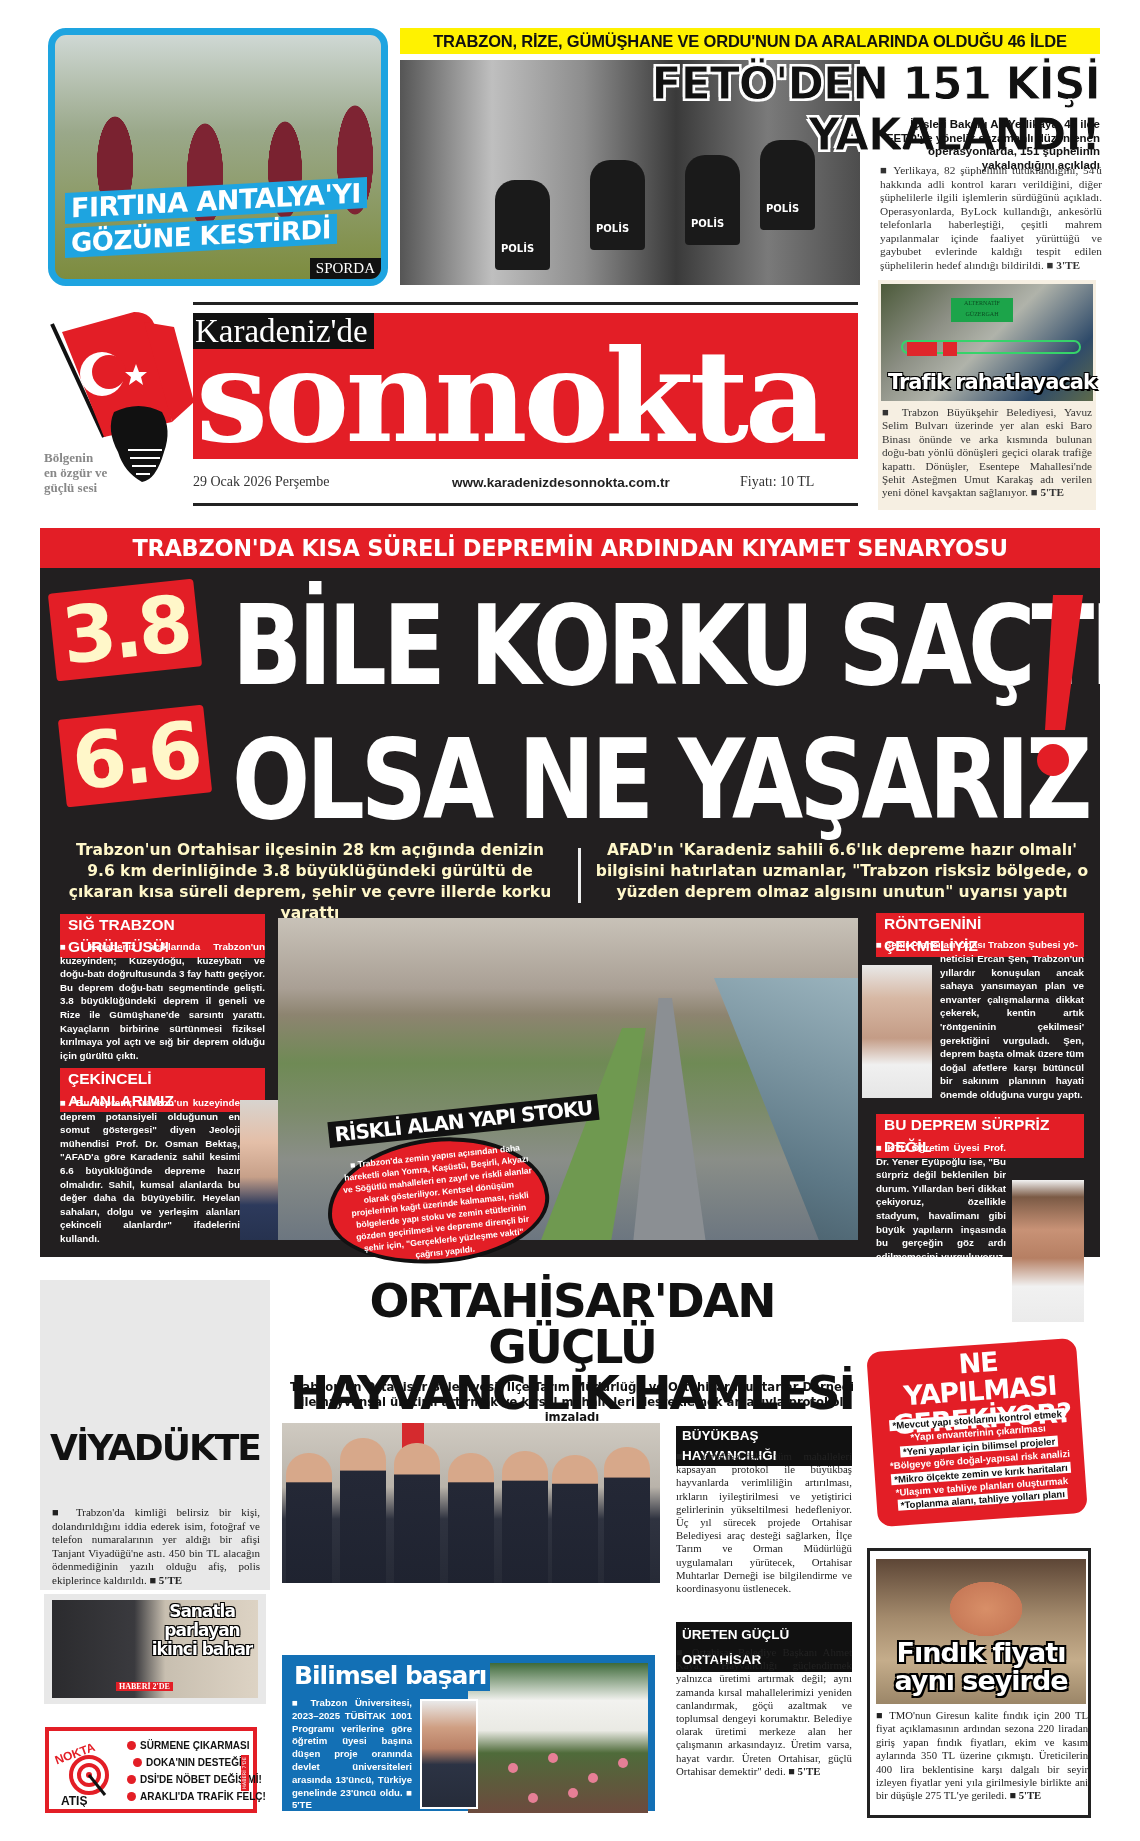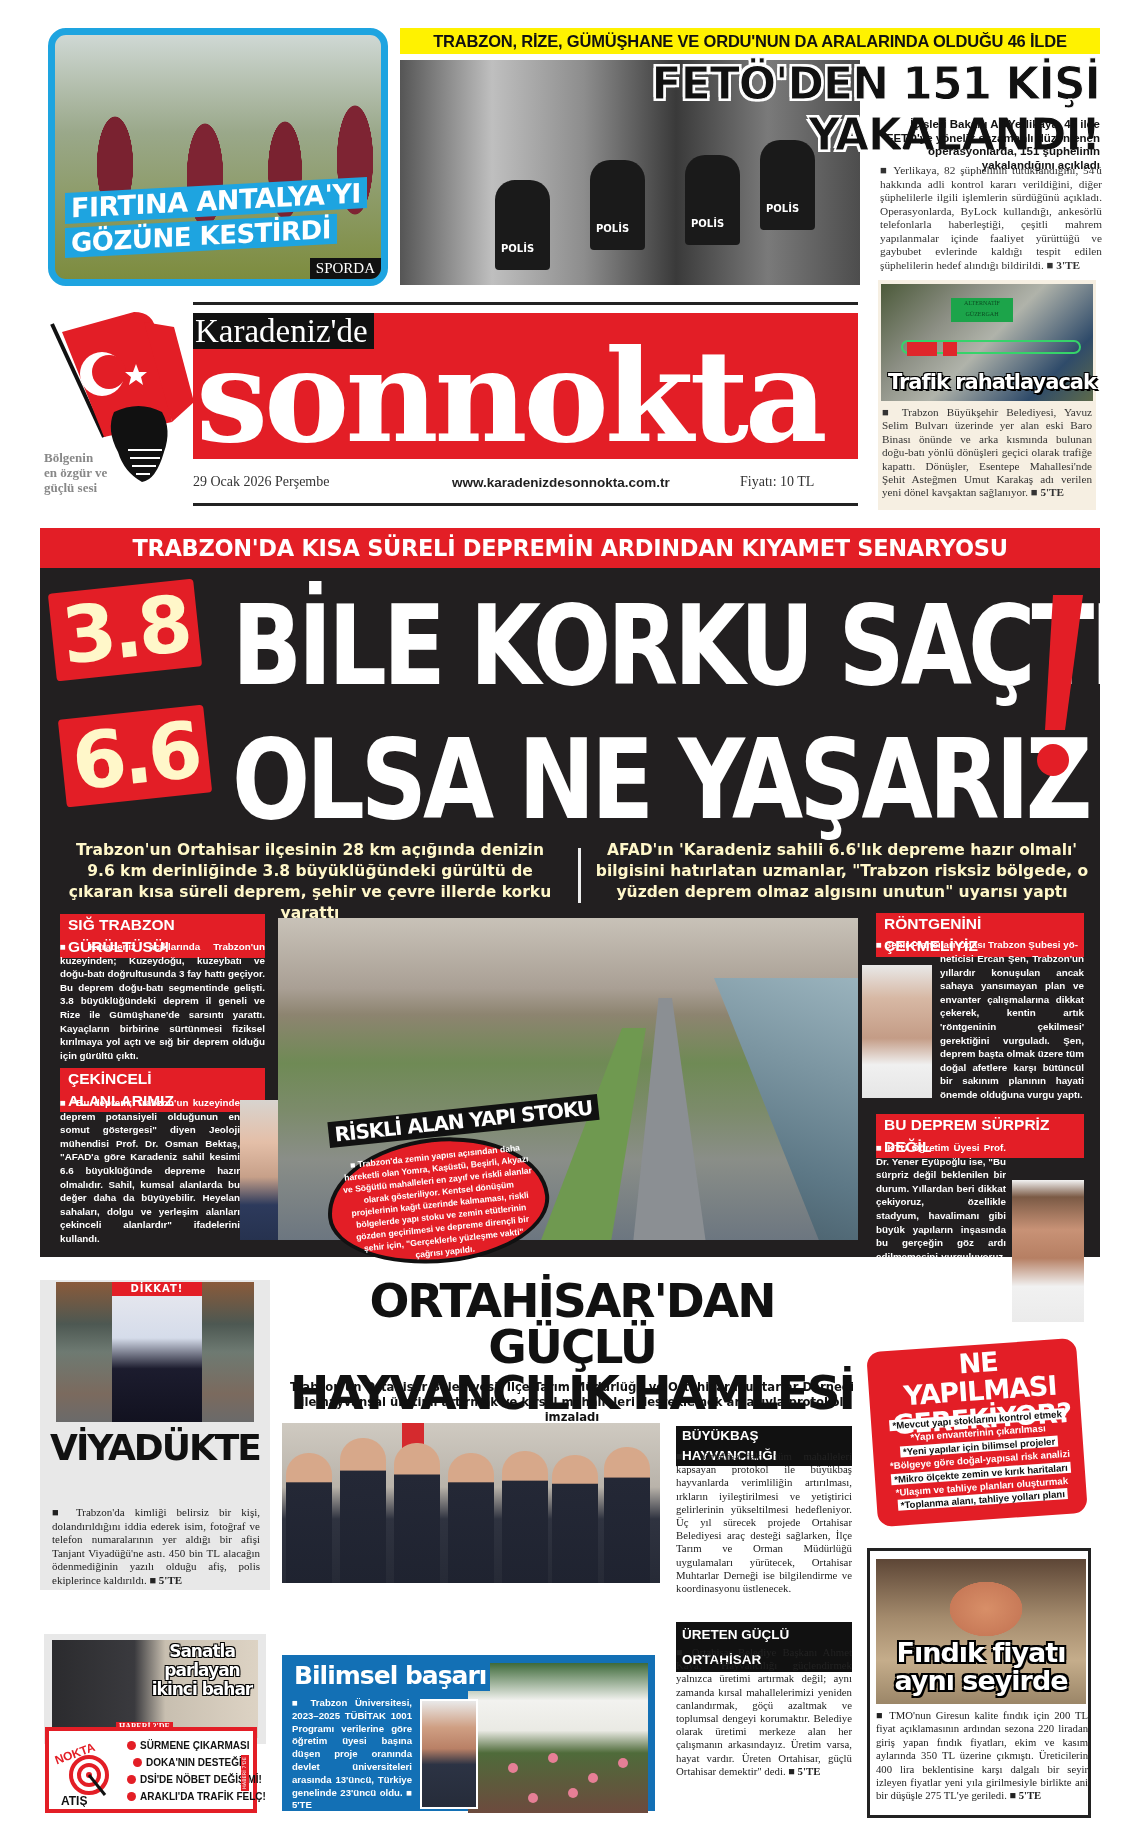--- a/index.html
+++ b/index.html
@@ -97,21 +97,21 @@
   #ne-list li.r span { color: #fff; }
 
   
   #viyaduk { left: 40px; top: 1280px; width: 230px; height: 310px; background: #e8e8e8; }
   #viyaduk-photo { position:absolute; left: 16px; top: 2px; width: 198px; height: 140px; background: linear-gradient(180deg,#8a5a3a 0%,#4d5852 30%,#6e7a72 50%,#7b6a5e 80%,#6a6a6a 100%); }
   #viyaduk-photo .poster { position:absolute; left: 56px; top: 0; width: 90px; height: 140px; background: linear-gradient(180deg,#e9e9ef 0%,#d5dcea 40%,#1c1c2e 62%,#121220 100%); }
   #viyaduk-photo .dk { position:absolute; left: 56px; top: 0; width: 90px; height: 14px; background: #e31e26; color: #fff; font-size: 10px; font-weight: 900; text-align: center; line-height: 14px; letter-spacing: 1px; }
   #viyaduk-head { position:absolute; left: 10px; top: 150px; width: 210px; font-weight: 900; font-size: 36px; line-height: 36px; color: #111; text-align: center; letter-spacing: -2px; }
   #viyaduk-body { position:absolute; left: 12px; top: 226px; width: 208px; font-family: "Liberation Serif", serif; font-size: 11px; line-height: 13.6px; text-align: justify; color: #222; }
 
-  #sanat { left: 44px; top: 1594px; width: 222px; height: 110px; background: #e8e8e8; margin-top: 40px; }
+  #sanat { left: 44px; top: 1594px; width: 222px; height: 110px; background: #e8e8e8; }
   #sanat-photo { position:absolute; left: 8px; top: 6px; width: 206px; height: 98px; background: linear-gradient(90deg,#2b2b2e 0%,#3a3a3e 40%,#c8bfb0 55%,#ddd3c4 100%); }
   #sanat-head { position:absolute; left: 98px; top: 8px; width: 120px; color: #fff; font-weight: 900; font-size: 17px; line-height: 19px; text-align: center; letter-spacing: -1px; text-shadow: 1px 1px 0 #000,-1px -1px 0 #000,1px -1px 0 #000,-1px 1px 0 #000; }
   #sanat-tag { position:absolute; left: 72px; top: 88px; background: #e31e26; color: #fff; font-family: "Liberation Serif", serif; font-weight: bold; font-size: 8px; padding: 0 3px; }
 
   #nokta { left: 45px; top: 1727px; width: 212px; height: 86px; border: 4px solid #e31e26; background: #fff; }
   #nokta-logo { position:absolute; left: 4px; top: 6px; width: 70px; height: 70px; }
   #nokta-list { position:absolute; left: 78px; top: 6px; }
   #nokta-list li { list-style: none; font-family: "Liberation Sans", sans-serif; font-weight: bold; font-size: 10px; line-height: 17px; white-space: nowrap; }
   #nokta-list li .dot { display:inline-block; width: 9px; height: 9px; border-radius: 50%; background: #e31e26; margin-right: 4px; vertical-align: -1px; }
   #nokta-side { position:absolute; right: 4px; top: 24px; width: 8px; height: 36px; background: #e31e26; color: #fff; font-size: 5px; writing-mode: vertical-rl; transform: rotate(180deg); text-align: center; }
@@ -267,24 +267,20 @@
   <li class="w"><span>*Mevcut yapı stoklarını kontrol etmek</span></li>
   <li class="r"><span>*Yapı envanterinin çıkarılması</span></li>
   <li class="w"><span>*Yeni yapılar için bilimsel projeler</span></li>
   <li class="r"><span>*Bölgeye göre doğal-yapısal risk analizi</span></li>
   <li class="w"><span>*Mikro ölçekte zemin ve kırık haritaları</span></li>
   <li class="r"><span>*Ulaşım ve tahliye planları oluşturmak</span></li>
   <li class="w"><span>*Toplanma alanı, tahliye yolları planı</span></li>
 </ul>
 
 <div id="viyaduk" class="abs">
-  <div id="viyaduk-photo">
-    <div class="poster"></div>
-    <div class="dk">DİKKAT!</div>
-  </div>
   <div id="viyaduk-head">
     <div>VİYADÜKTE</div>
   </div>
   <div id="viyaduk-body">
     <span class="bullet">Trabzon'da kimliği belirsiz bir kişi, dolandırıldığını iddia ederek isim, fotoğraf ve telefon numaralarının yer aldığı bir afişi Tanjant Viyadüğü'ne astı. 450 bin TL alacağın ödenmediğinin yazılı olduğu afiş, polis ekiplerince kaldırıldı.</span> <span class="ref">■ <span>5'TE</span></span>
   </div>
 </div>
 
 <div id="sanat" class="abs">
   <div id="sanat-photo"></div>

